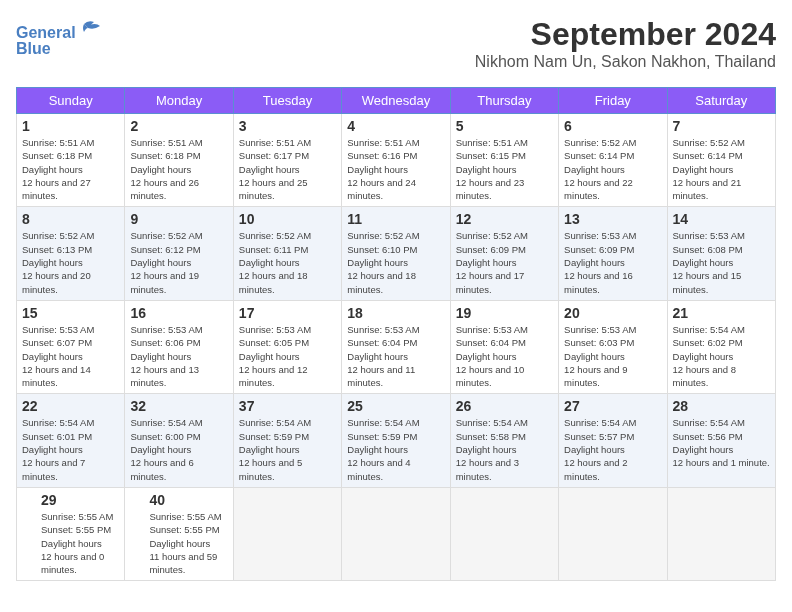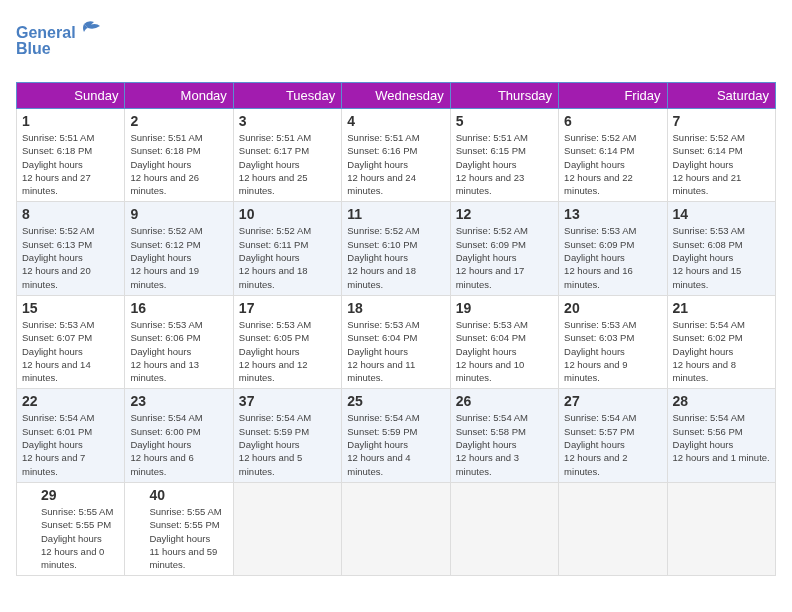--- a/index.html
+++ b/index.html
@@ -33,23 +33,23 @@
     .subtitle {
       font-size: 16px;
       color: #555;
     }
     .calendar {
       width: 100%;
       border-collapse: collapse;
       font-size: 10px;
     }
     .calendar th {
-      background-color: #a21caf;
+      background-color: #8b5cf6;
       color: #fff;
-      text-align: right;
+      text-align: center;
       padding: 5px 6px;
       font-size: 13px;
       font-weight: normal;
       border: 1px solid #5a8fd1;
     }
     .calendar td {
       border: 1px solid #ddd;
       vertical-align: top;
       padding: 4px 5px;
       width: calc(100% / 7);
@@ -84,20 +84,24 @@
 
 <div class="header-area">
   <div class="logo">
     <svg width="90" height="50" viewBox="0 0 90 50">
       <text x="0" y="22" font-family="Arial" font-size="16" font-weight="bold" fill="#4a7fc1">General</text>
       <text x="0" y="38" font-family="Arial" font-size="16" font-weight="bold" fill="#4a7fc1">Blue</text>
 
       <path d="M68 8 Q72 4 78 6 Q74 10 70 10 Q80 6 84 10 Q78 14 72 12 Z" fill="#4a7fc1"></path>
       <path d="M68 8 Q66 12 68 16 Q70 12 72 12 Z" fill="#4a7fc1"></path>
     </svg>
+  </div>
+  <div class="title-area">
+    <div class="month-title">September 2024</div>
+    <div class="subtitle">Nikhom Nam Un, Sakon Nakhon, Thailand</div>
   </div>
 </div>
 
 <table class="calendar">
   <thead>
     <tr>
     <th>Sunday</th>
         <th>Monday</th>
         <th>Tuesday</th>
         <th>Wednesday</th>
@@ -196,21 +200,21 @@
           <span class="day-number">21</span>
           <div class="day-info">Sunrise: 5:54 AM<br>Sunset: 6:02 PM<br>Daylight hours<br>12 hours and 8 minutes.</div>
         </td>
       </tr>
       <tr class="row-alt">
         <td>
           <span class="day-number">22</span>
           <div class="day-info">Sunrise: 5:54 AM<br>Sunset: 6:01 PM<br>Daylight hours<br>12 hours and 7 minutes.</div>
         </td>
         <td>
-          <span class="day-number">23</span>
+          <span class="day-number">32</span>
           <div class="day-info">Sunrise: 5:54 AM<br>Sunset: 6:00 PM<br>Daylight hours<br>12 hours and 6 minutes.</div>
         </td>
         <td>
           <span class="day-number">37</span>
           <div class="day-info">Sunrise: 5:54 AM<br>Sunset: 5:59 PM<br>Daylight hours<br>12 hours and 5 minutes.</div>
         </td>
         <td>
           <span class="day-number">25</span>
           <div class="day-info">Sunrise: 5:54 AM<br>Sunset: 5:59 PM<br>Daylight hours<br>12 hours and 4 minutes.</div>
         </td>

